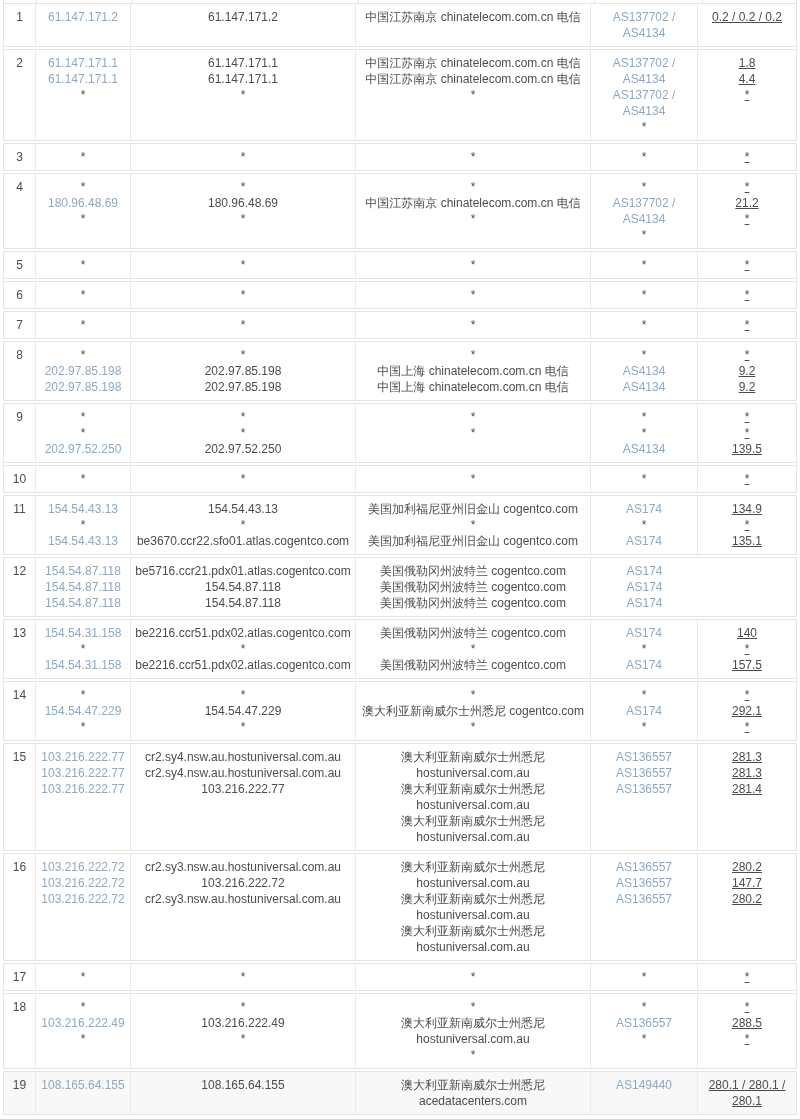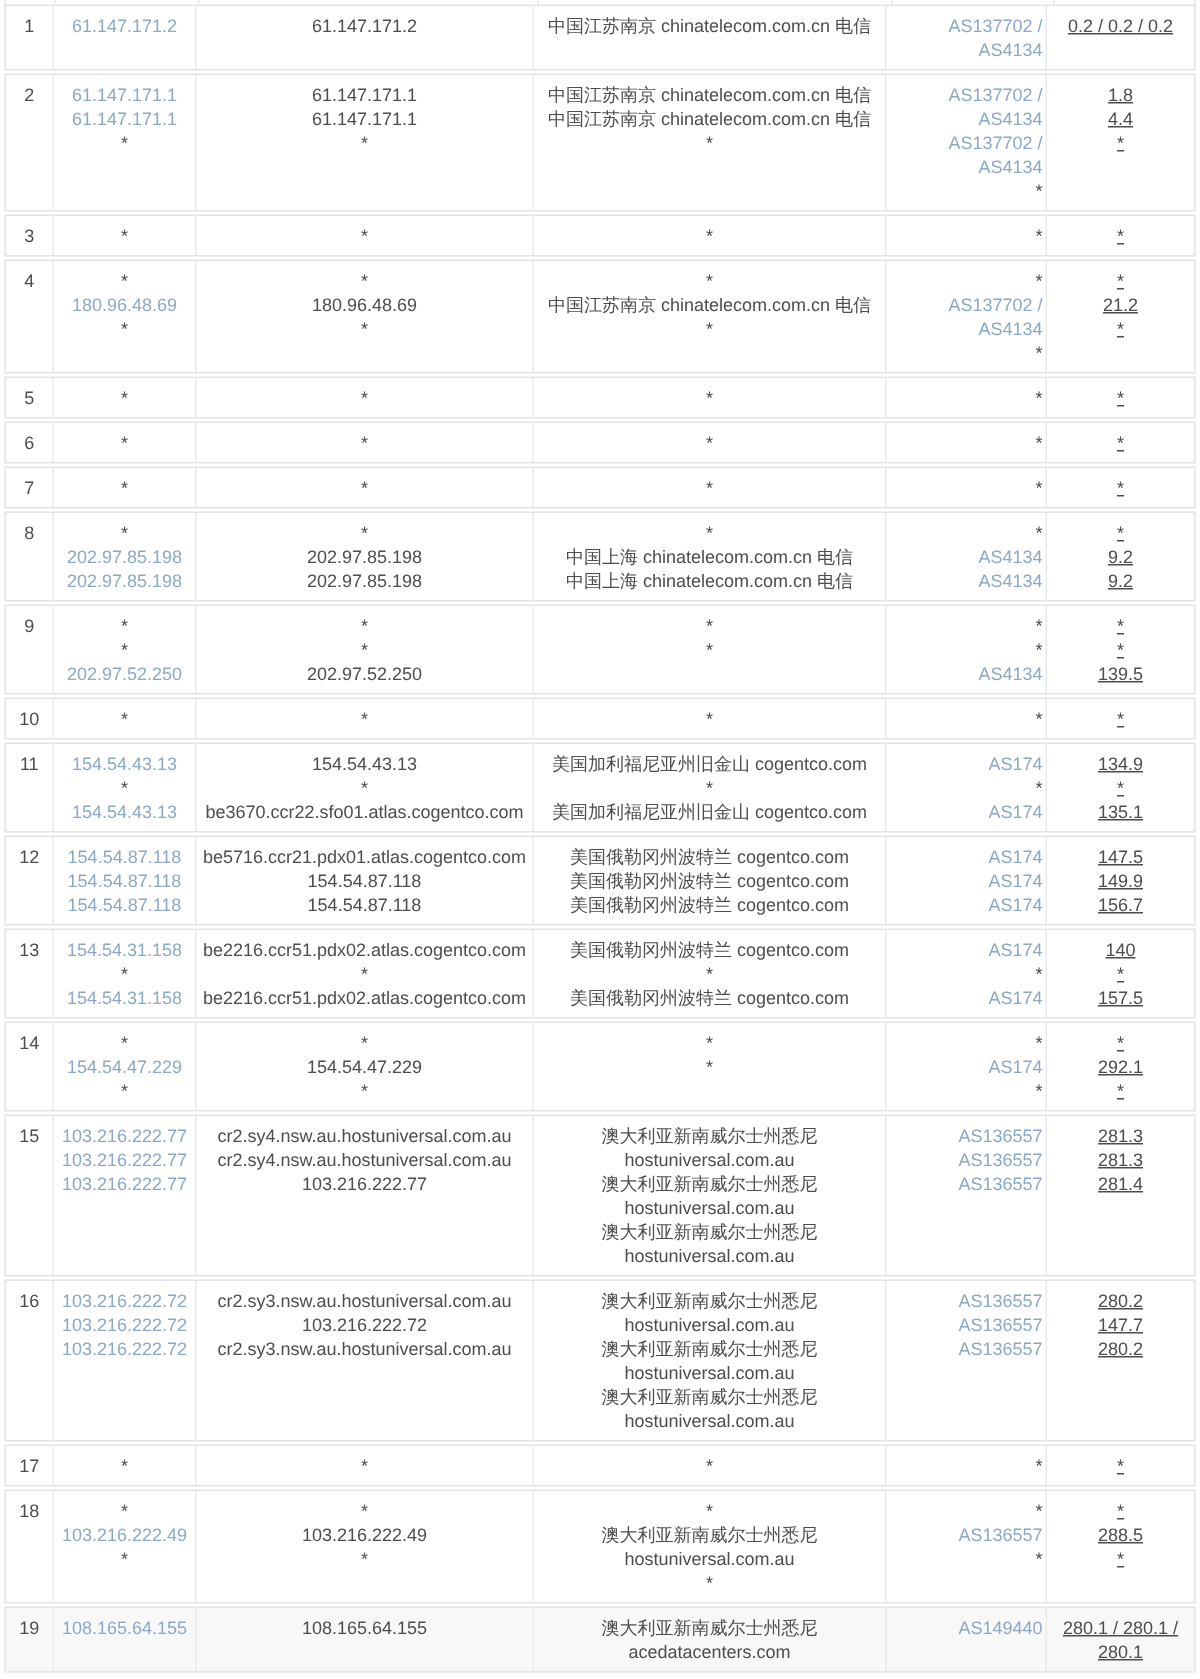--- a/index.html
+++ b/index.html
@@ -44,21 +44,21 @@
     line-height: 16px;
     color: #4d4d4d;
     border-right: 1px solid #e9e9e9;
     overflow: hidden;
   }
   .cell:last-child { border-right: none; }
   .col-hop  { width: 32px;  }
   .col-ip   { width: 95px;  }
   .col-host { width: 225px; }
   .col-loc  { width: 235px; }
-  .col-asn  { width: 107px; text-align: right; }
+  .col-asn  { width: 107px; }
   .col-lat  { flex: 1; text-decoration: underline; }
   .line { display: block; white-space: nowrap; }
   .line.link { color: #8ba9c6; cursor: pointer; }
   .watermark {
     position: absolute;
     top: 1086px;
     right: 2px;
     font-size: 21px;
     line-height: 24px;
     color: #fb2b2b;
@@ -372,25 +372,20 @@
         <div class="cell col-loc">
           <span class="line">美国俄勒冈州波特兰 cogentco.com</span>
           <span class="line">美国俄勒冈州波特兰 cogentco.com</span>
           <span class="line">美国俄勒冈州波特兰 cogentco.com</span>
         </div>
         <div class="cell col-asn">
           <span class="line link">AS174</span>
           <span class="line link">AS174</span>
           <span class="line link">AS174</span>
         </div>
-        <div class="cell col-lat">
-          <span class="line">147.5</span>
-          <span class="line">149.9</span>
-          <span class="line">156.7</span>
-        </div>
       </div>
       <div class="trow">
         <div class="cell col-hop">
           <span class="line">13</span>
         </div>
         <div class="cell col-ip">
           <span class="line link">154.54.31.158</span>
           <span class="line">*</span>
           <span class="line link">154.54.31.158</span>
         </div>
@@ -424,20 +419,21 @@
           <span class="line link">154.54.47.229</span>
           <span class="line">*</span>
         </div>
         <div class="cell col-host">
           <span class="line">*</span>
           <span class="line">154.54.47.229</span>
           <span class="line">*</span>
         </div>
         <div class="cell col-loc">
           <span class="line">*</span>
+          <span class="line">澳大利亚新南威尔士州悉尼 cogentco.com</span>
           <span class="line">*</span>
         </div>
         <div class="cell col-asn">
           <span class="line">*</span>
           <span class="line link">AS174</span>
           <span class="line">*</span>
         </div>
         <div class="cell col-lat">
           <span class="line">*</span>
           <span class="line">292.1</span>

